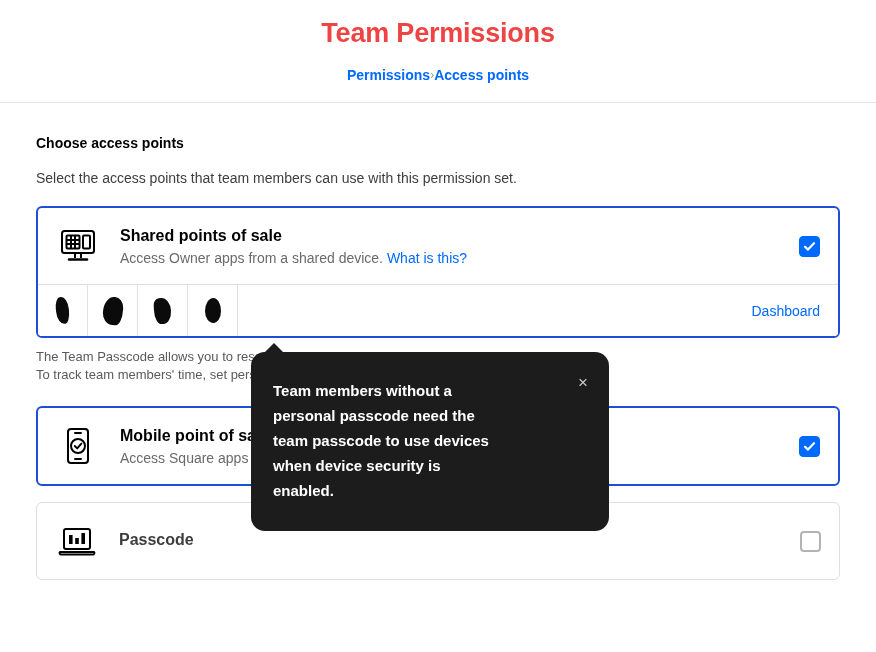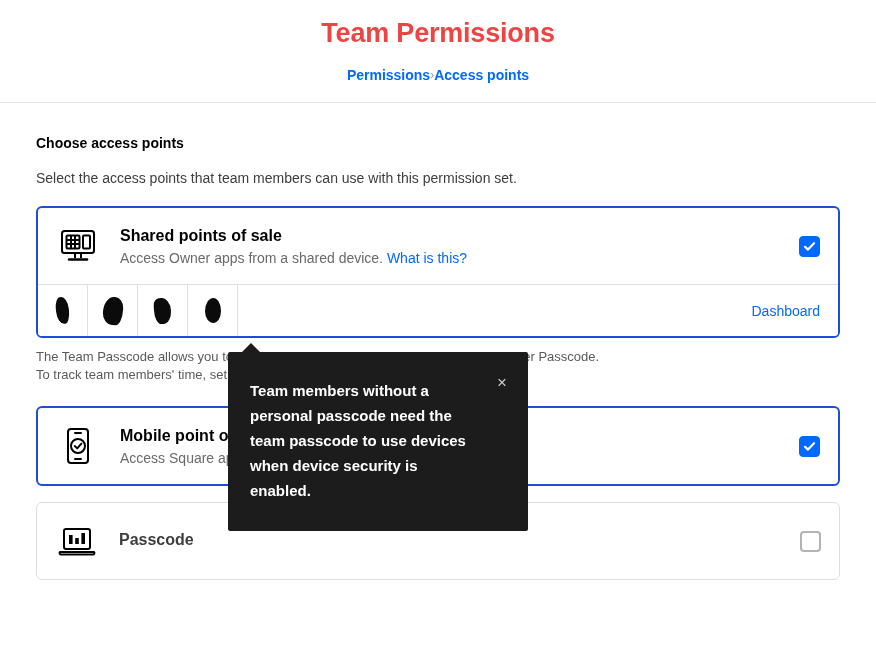--- a/index.html
+++ b/index.html
@@ -183,25 +183,25 @@
     font-size: 13px;
     color: #5a5a5a;
     line-height: 18px;
     margin: -6px 0 22px 0;
     max-width: 580px;
   }
 
   
   .tooltip {
     position: absolute;
-    left: 228px;
+    left: 251px;
     top: 352px;
-    width: 300px;
+    width: 358px;
     background: #1c1c1c;
-    border-radius: 2px;
+    border-radius: 14px;
     padding: 26px 22px 28px 22px;
     color: #fff;
     z-index: 50;
   }
   .tooltip-arrow {
     position: absolute;
     top: -9px;
     left: 13px;
     width: 0; height: 0;
     border-left: 10px solid transparent;

